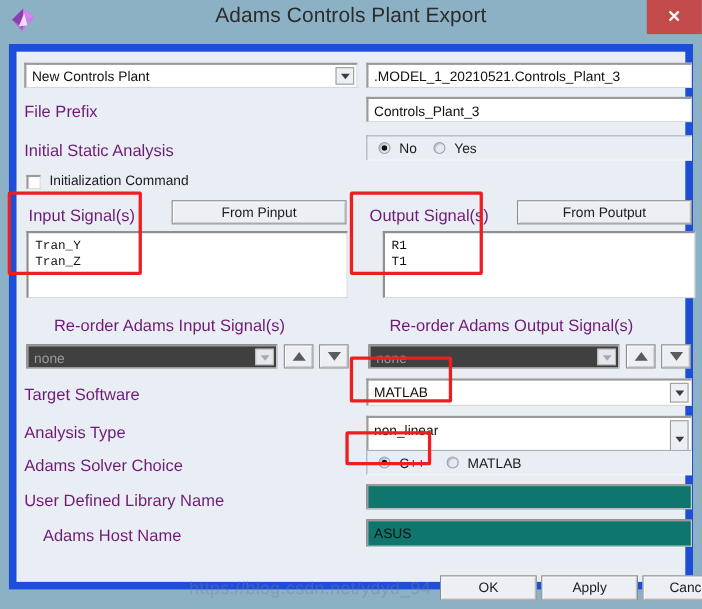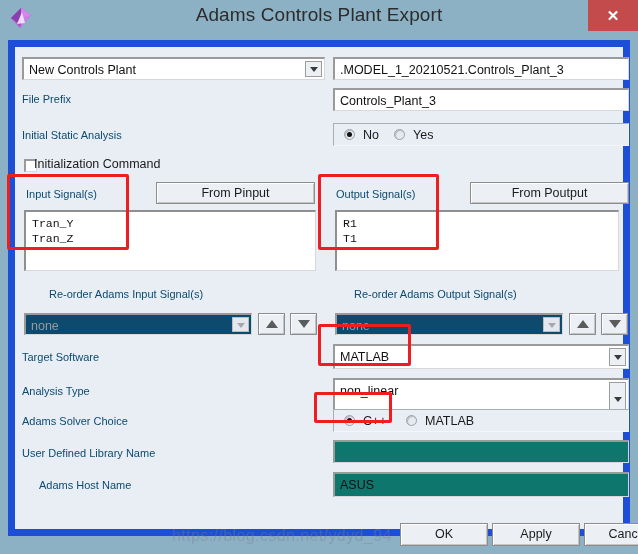--- a/index.html
+++ b/index.html
@@ -68,22 +68,22 @@
     width: 622px;
     height: 496px;
     background: #e9eef5;
     border: 7px solid #1d4ed8;
     box-sizing: border-box;
   }
 
   
   .lbl {
     position: absolute;
-    font-size: 11px;
-    color: #0c4a6e;
+    font-size: 15px;
+    color: #701a75;
     white-space: nowrap;
   }
 
   .txtbox {
     position: absolute;
     background: #ffffff;
     border-top: 2px solid #9a9a9a;
     border-left: 2px solid #9a9a9a;
     border-right: 1px solid #d8d8d8;
     border-bottom: 1px solid #d8d8d8;
@@ -108,21 +108,21 @@
     border-bottom: 1px solid #d8d8d8;
     box-sizing: border-box;
     font-size: 12.5px;
     color: #111;
     padding: 2px 22px 0 5px;
     line-height: 18px;
     overflow: hidden;
     white-space: nowrap;
   }
   .combo.disabled {
-    background: #0c4a6e;
+    background: #404040;
     color: #9a9a9a;
   }
   .combo .arrow {
     position: absolute;
     right: 2px; top: 2px;
     width: 17px;
     bottom: 2px;
     background: #eceff3;
     border: 1px solid #9d9d9d;
     box-sizing: border-box;
@@ -251,21 +251,21 @@
     width: 13px; height: 13px;
     background: #ffffff;
     border-top: 2px solid #9a9a9a;
     border-left: 2px solid #9a9a9a;
     border-right: 1px solid #d8d8d8;
     border-bottom: 1px solid #d8d8d8;
     box-sizing: border-box;
   }
   .checkbox-label {
     position: absolute;
-    left: 10px; top: 0; text-align: right;
+    left: 21px; top: 0; text-align: right;
   }
 
   
   .annot {
     position: absolute;
     border: 3px solid #ee1d20;
     box-sizing: border-box;
     pointer-events: none;
     border-radius: 2px;
   }
@@ -331,21 +331,21 @@
 
     <div class="lbl" style="left:11px; top:141px;">Input Signal(s)</div>
     <div class="btn" style="left:141px; top:135px; width:159px; height:22px; line-height:20px;">From Pinput</div>
     <div class="listbox" style="left:9px; top:163px; width:292px; height:61px;">
       <div>Tran_Y</div>
       <div>Tran_Z</div>
     </div>
 
     <div class="lbl" style="left:321px; top:141px;">Output Signal(s)</div>
     <div class="btn" style="left:455px; top:135px; width:159px; height:22px; line-height:20px;">From Poutput</div>
-    <div class="listbox" style="left:320px; top:163px; width:284px; height:61px;">
+    <div class="listbox" style="left:333px; top:163px; width:284px; height:61px;">
       <div>R1</div>
       <div>T1</div>
     </div>
 
     <div class="lbl" style="left:34px; top:241px;">Re-order Adams Input Signal(s)</div>
     <div class="combo disabled" style="left:9px; top:266px; width:228px; height:22px;">
       <span>none</span>
       <span class="arrow"></span>
     </div>
     <div class="spin up" style="left:243px; top:266px; width:27px; height:22px;"></div>

